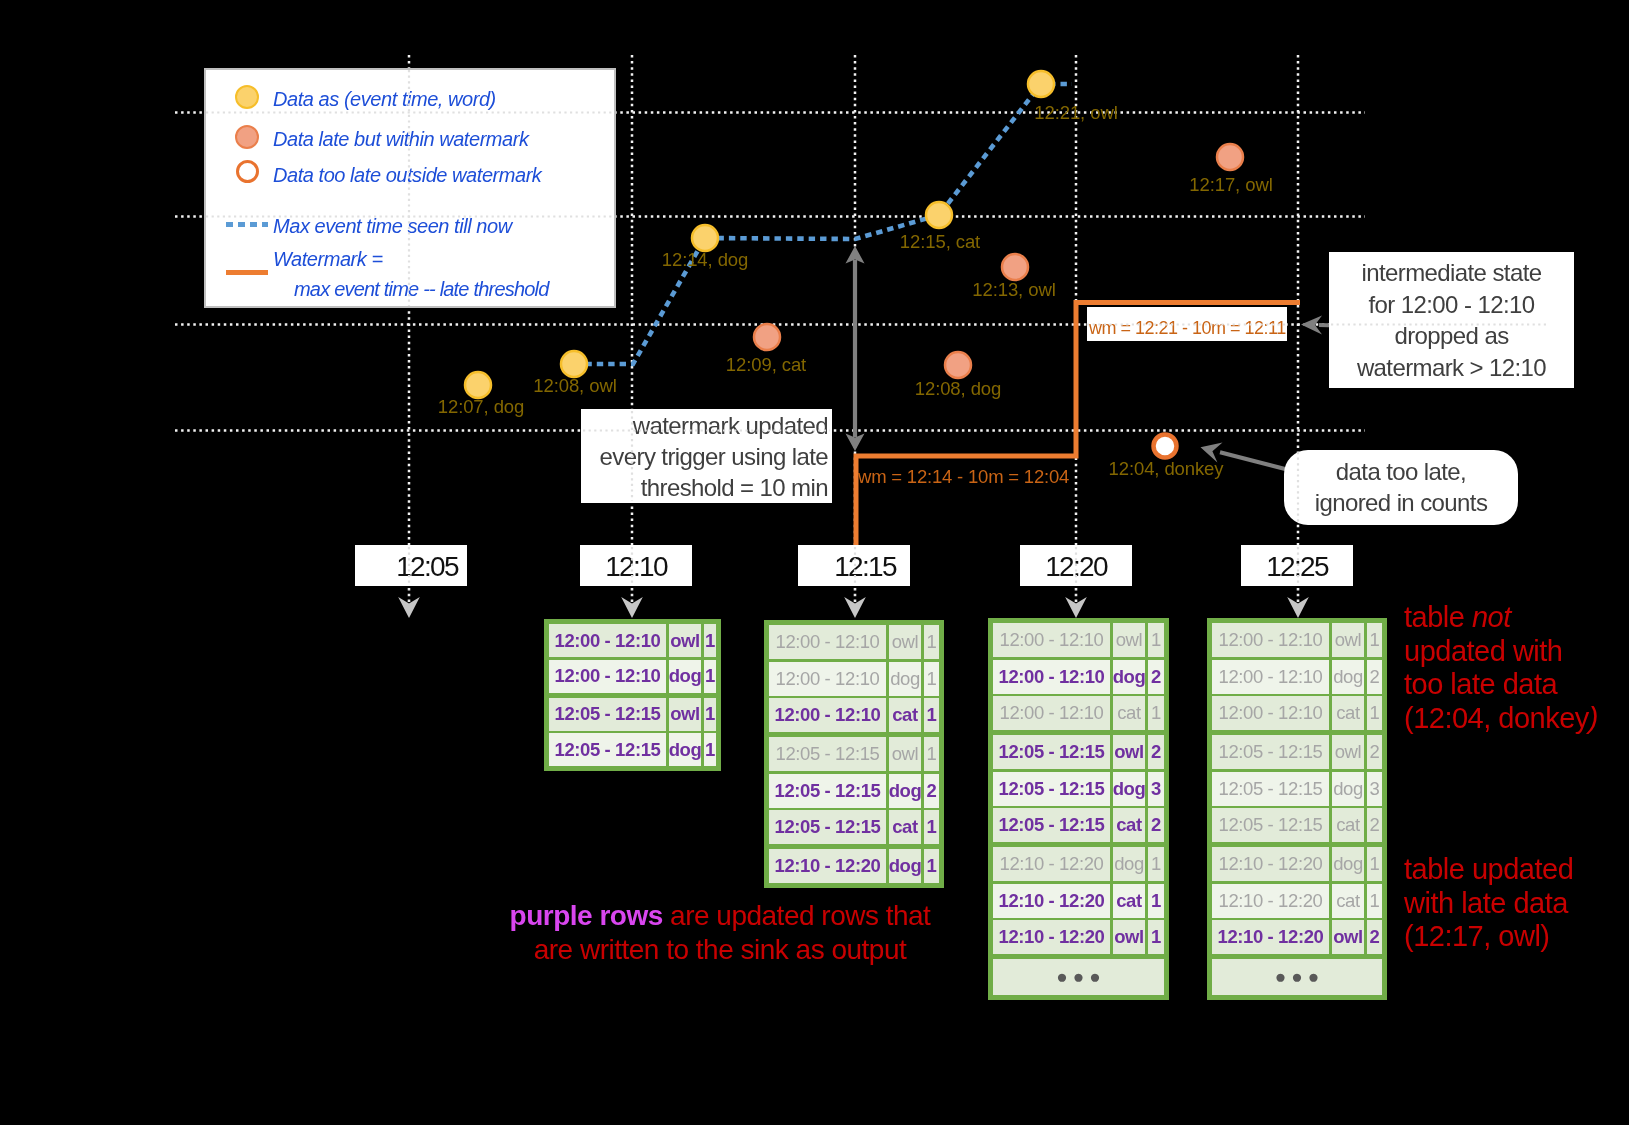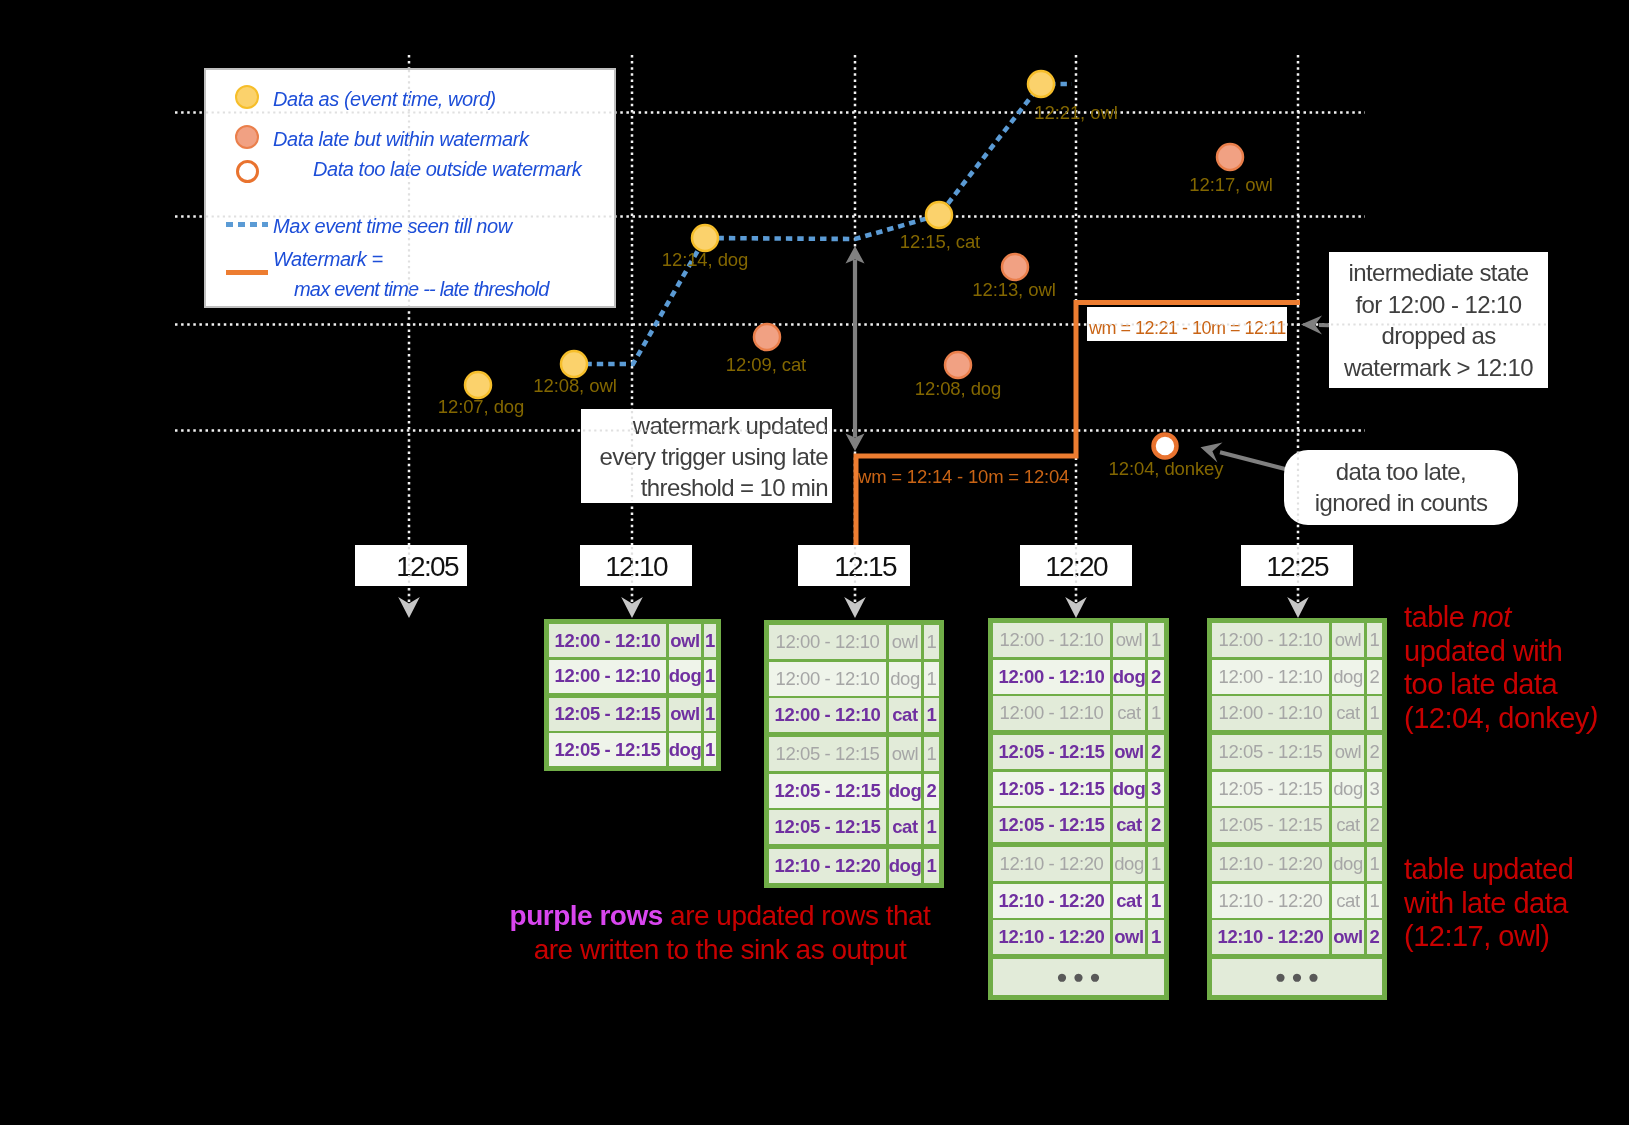--- a/index.html
+++ b/index.html
@@ -117,38 +117,38 @@
 <div class="abs" style="left:204px;top:68px;width:412px;height:240px;background:#fff;
      border:2px solid #BFBFBF;color:#1d4ed8;font-size:20px;letter-spacing:-0.45px;font-style:italic;">
   <div class="abs" style="left:29px;top:15px;width:24px;height:24px;border-radius:50%;
        background:#FBD26C;border:2.5px solid #F6BE2A;"></div>
   <div class="abs" style="left:29px;top:55px;width:24px;height:24px;border-radius:50%;
        background:#F1A183;border:2.5px solid #EA7F4B;"></div>
   <div class="abs" style="left:30px;top:90px;width:23px;height:23px;border-radius:50%;
        background:#fff;border:3.8px solid #E9732F;"></div>
   <div class="abs" style="left:67px;top:15px;line-height:28px;">Data as (event time, word)</div>
   <div class="abs" style="left:67px;top:55px;line-height:28px;">Data late but within watermark</div>
-  <div class="abs" style="left:67px;top:85px;line-height:28px;margin-left:40px;">Data too late outside watermark</div>
+  <div class="abs" style="left:67px;top:91px;line-height:28px;">Data too late outside watermark</div>
   <div class="abs" style="left:20px;top:152px;width:42px;height:4.5px;
        background:repeating-linear-gradient(90deg,#5B9BD5 0 7px,transparent 7px 12px);"></div>
   <div class="abs" style="left:67px;top:142px;line-height:28px;">Max event time seen till now</div>
   <div class="abs" style="left:67px;top:175px;line-height:28px;">Watermark =</div>
   <div class="abs" style="left:20px;top:200px;width:42px;height:4.5px;background:#ED7D31;"></div>
   <div class="abs" style="left:88px;top:205px;line-height:28px;letter-spacing:-0.8px;">max event time -- late threshold</div>
 </div>
 
 <div class="axis" style="left:355px;padding-left:32px;">12:05</div>
 <div class="axis" style="left:580px;">12:10</div>
 <div class="axis" style="left:798px;padding-left:22px;">12:15</div>
 <div class="axis" style="left:1020px;">12:20</div>
 <div class="axis" style="left:1241px;">12:25</div>
 
 <div class="callout" style="left:581px;top:409px;width:251px;height:94px;
      text-align:right;padding:1px 4px 16px 0;">watermark updated<br>every trigger using late<br>threshold = 10 min</div>
-<div class="callout" style="left:1329px;top:252px;width:219px;height:136px;
+<div class="callout" style="left:1329px;top:252px;width:245px;height:136px;
      text-align:center;padding-top:5px;line-height:31.5px;">intermediate state<br>for 12:00 - 12:10<br>dropped as<br>watermark &gt; 12:10</div>
 <div class="callout" style="left:1284px;top:450px;width:234px;height:75px;
      text-align:center;padding-top:6px;border-radius:24px;">data too late,<br>ignored in counts</div>
 
 <div class="red" style="left:1404px;top:601px;">table <i>not</i><br>updated with<br>too late data<br>(12:04, donkey<i>)</i></div>
 <div class="red" style="left:1404px;top:853px;">table updated<br>with late data<br>(12:17, owl)</div>
 <div class="red" style="left:430px;top:899px;width:580px;text-align:center;font-size:28px;line-height:34px;">
   <span style="color:#d946ef;font-weight:bold;">purple rows</span> are updated rows that<br>are written to the sink as output</div>
 
 <div class="tbl" style="left:544px;top:619px;width:177px;">

